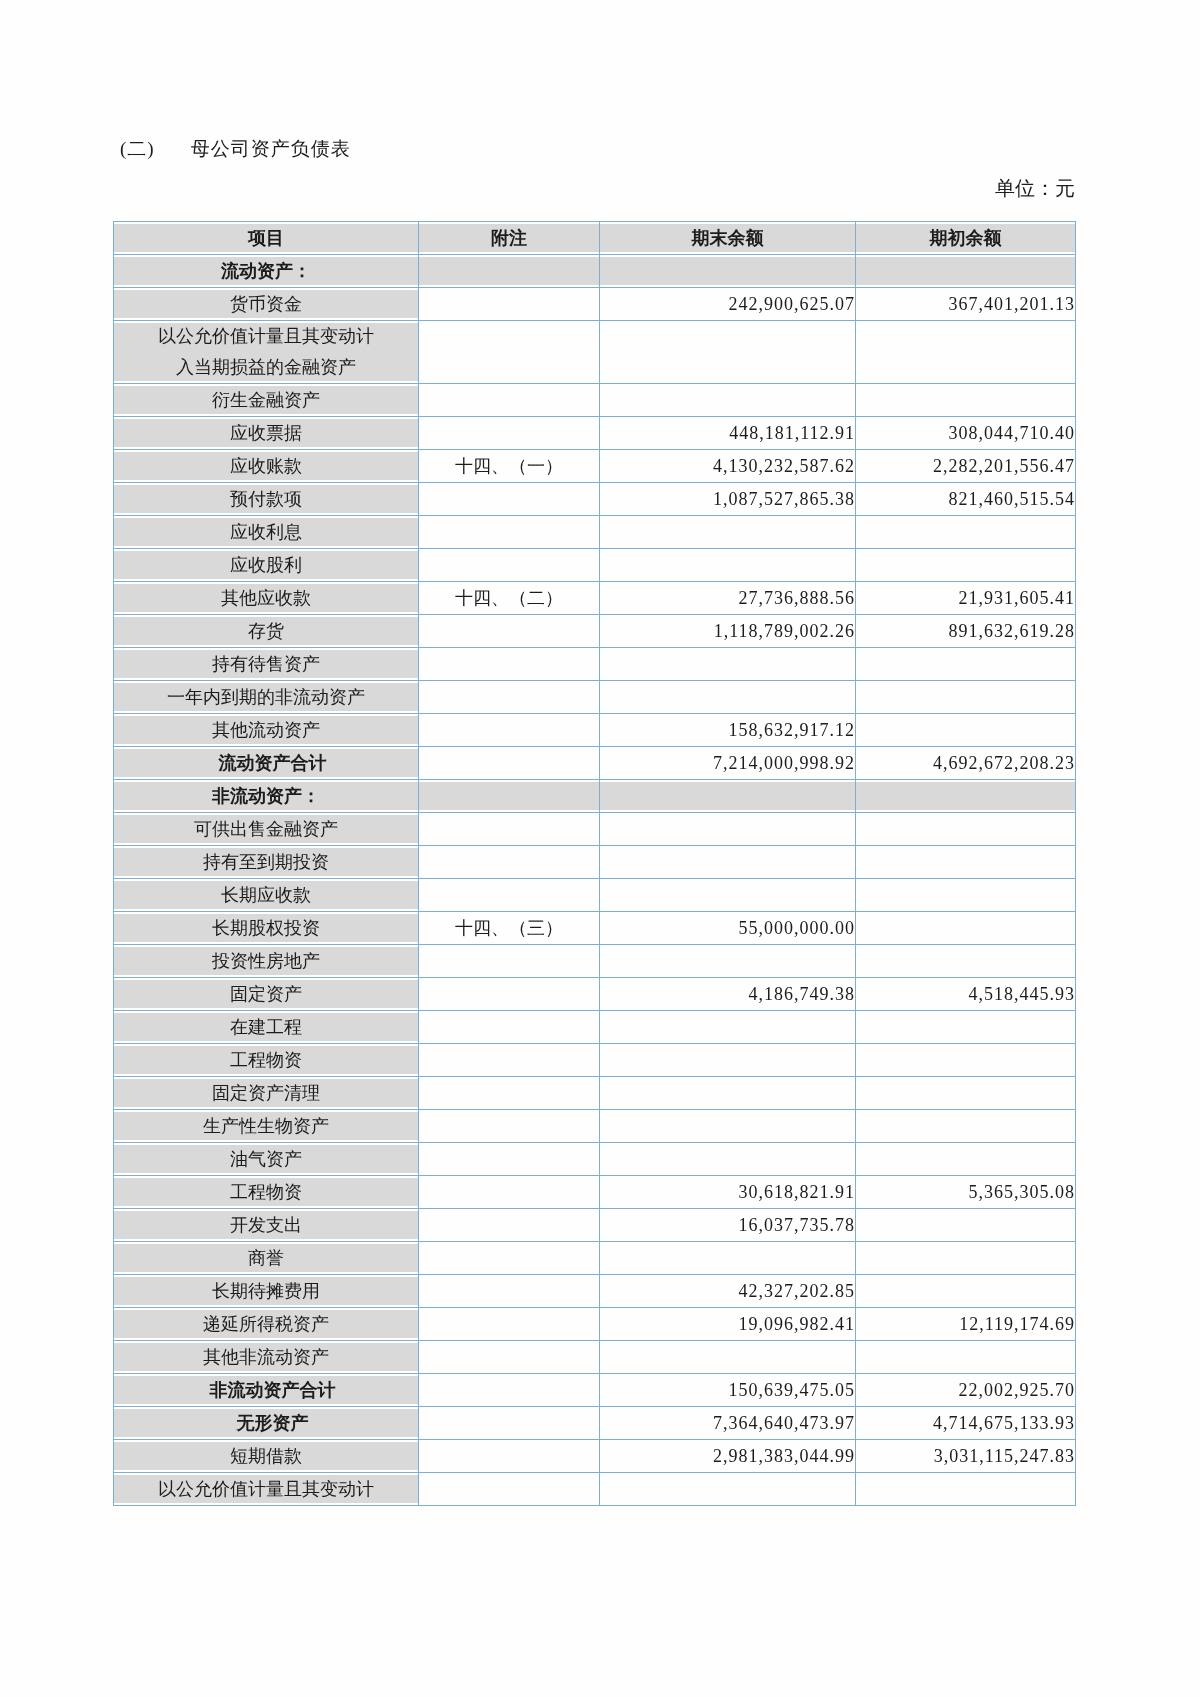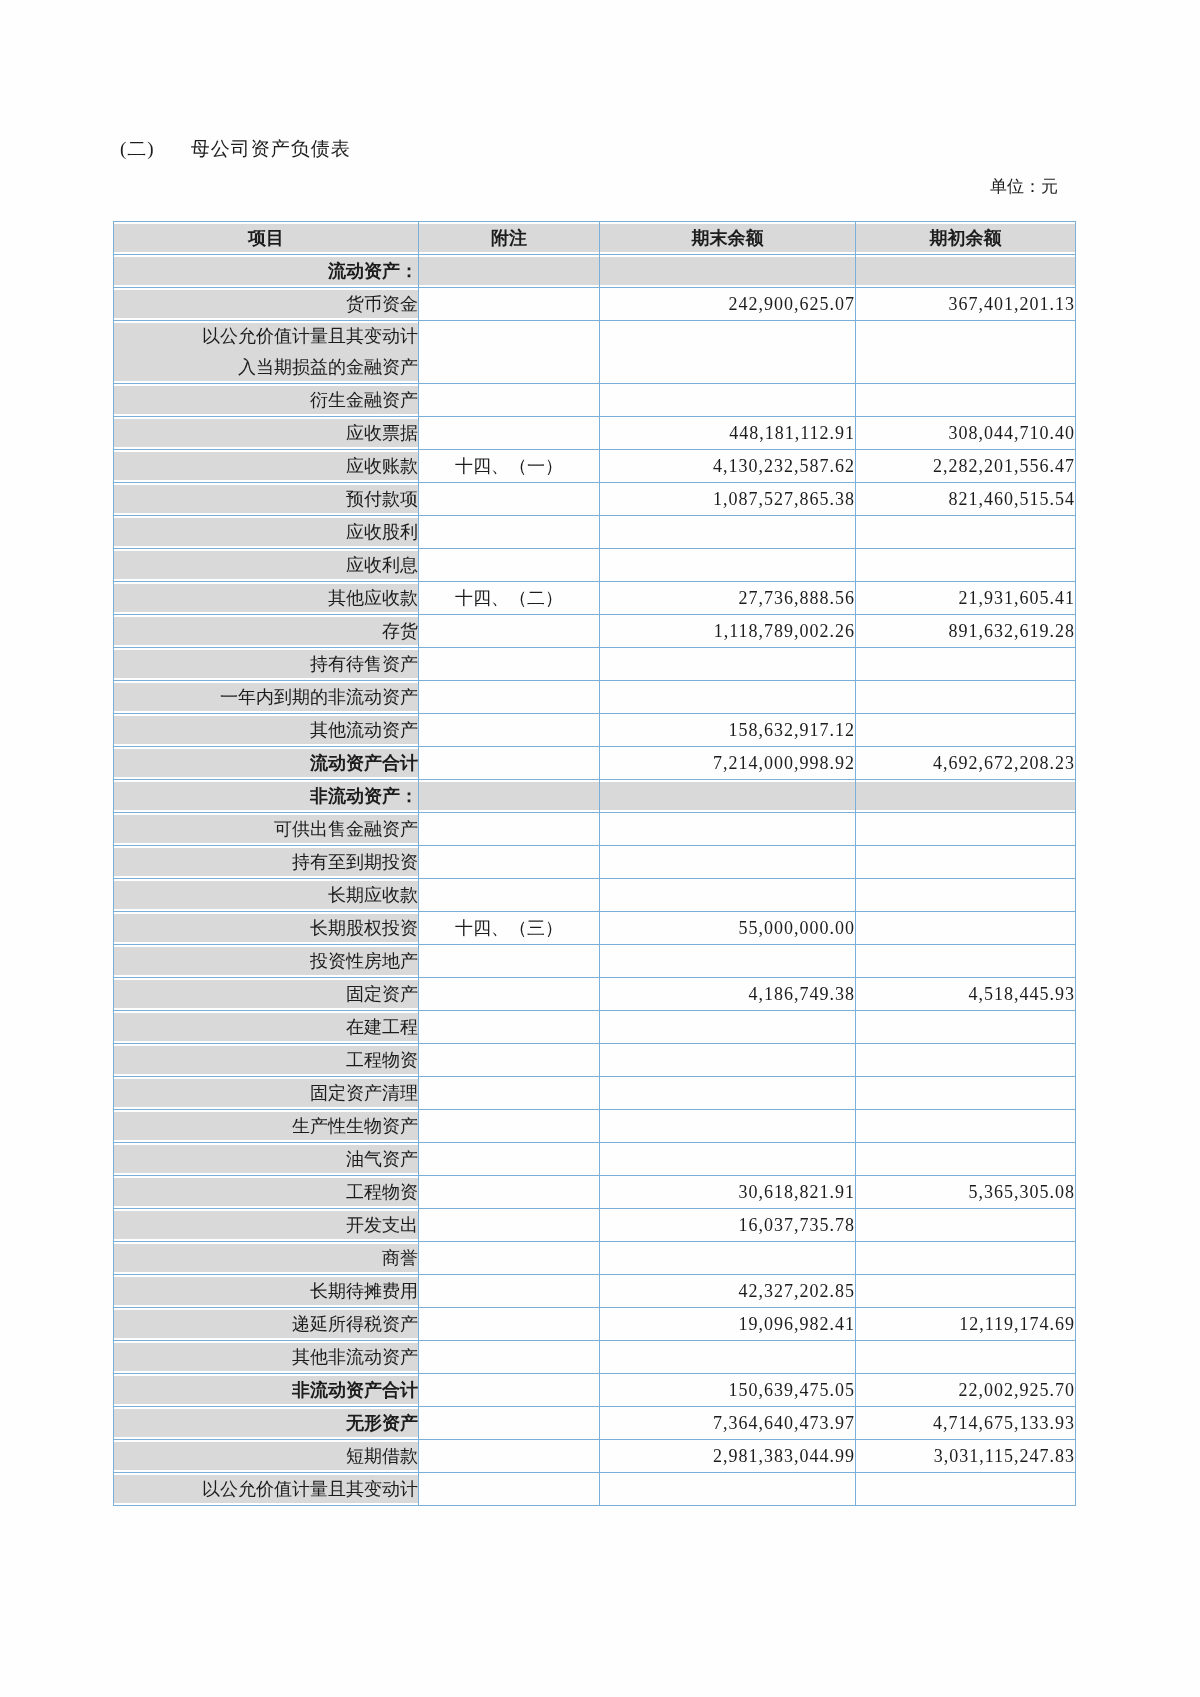--- a/index.html
+++ b/index.html
@@ -15,22 +15,22 @@
     font-family:"Liberation Serif","DejaVu Serif",serif;
     color:var(--text-color);
   }
   .page{position:relative;width:1200px;height:1697px;overflow:hidden;}
   .heading{
     position:absolute;left:120px;top:136px;
     font-size:19px;font-weight:normal;letter-spacing:1px;
   }
   .heading .idx{margin-right:36px;}
   .unit{
-    position:absolute;top:175px;right:142px;
-    font-size:17px;
+    position:absolute;top:175px;right:125px;
+    font-size:20px;
   }
   table.sheet{
     position:absolute;left:113px;top:221px;
     width:962px;
     border-collapse:collapse;
     table-layout:fixed;
   }
   table.sheet th,table.sheet td{
     border:1px solid var(--border-color);
     font-size:18px;
@@ -39,39 +39,39 @@
     overflow:hidden;
   }
   table.sheet th{
     background:var(--shade-color);
     box-shadow:inset 0 2px 0 #ffffff, inset 0 -2px 0 #ffffff;
     font-weight:bold;text-align:center;
   }
   td.label{
     background:var(--shade-color);
     box-shadow:inset 0 2px 0 #ffffff, inset 0 -2px 0 #ffffff;
-    text-align:right;
+    text-align:center;
     padding-left:10px;
     white-space:pre-line;
     line-height:31px;
   }
   td.note{text-align:center;}
   td.num{
     text-align:right;
     padding-right:12px;
     letter-spacing:1px;
   }
   tr.section td{
     background:var(--shade-color);
     box-shadow:inset 0 2px 0 #ffffff, inset 0 -2px 0 #ffffff;
   }
   tr.section td.label{font-weight:bold;}
   tr.total td.label{
     font-weight:bold;
-    text-align:right;
+    text-align:center;
     padding-left:13px;
   }
 </style>
 </head>
 <body>
 
 <div class="page">
 
   <div class="heading">
     <span class="idx">(二)</span><span>母公司资产负债表</span>
@@ -132,27 +132,27 @@
           <td class="num">4,130,232,587.62</td>
           <td class="num">2,282,201,556.47</td>
         </tr>
         <tr class="item">
           <td class="label">预付款项</td>
           <td class="note"></td>
           <td class="num">1,087,527,865.38</td>
           <td class="num">821,460,515.54</td>
         </tr>
         <tr class="item">
+          <td class="label">应收利息</td>
+          <td class="note"></td>
+          <td class="num"></td>
+          <td class="num"></td>
+        </tr>
+        <tr class="item">
           <td class="label">应收股利</td>
-          <td class="note"></td>
-          <td class="num"></td>
-          <td class="num"></td>
-        </tr>
-        <tr class="item">
-          <td class="label">应收利息</td>
           <td class="note"></td>
           <td class="num"></td>
           <td class="num"></td>
         </tr>
         <tr class="item">
           <td class="label">其他应收款</td>
           <td class="note">十四、（二）</td>
           <td class="num">27,736,888.56</td>
           <td class="num">21,931,605.41</td>
         </tr>

